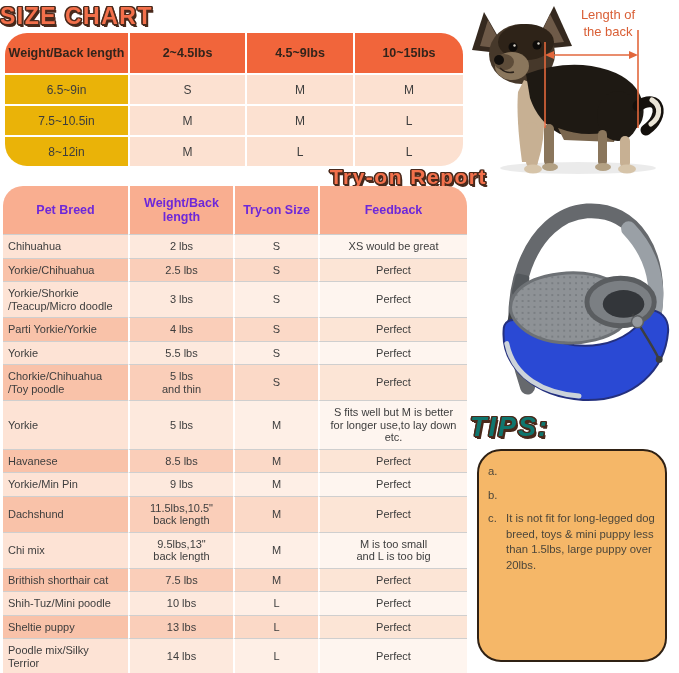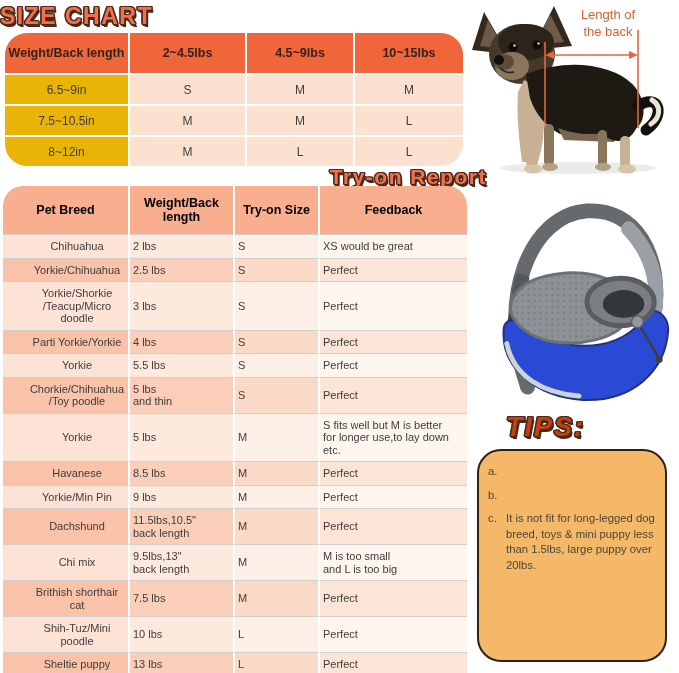--- a/index.html
+++ b/index.html
@@ -14,48 +14,48 @@
     text-shadow:
       -1.2px -1.2px 0 #4a2a1c, 1.2px -1.2px 0 #4a2a1c,
       -1.2px 1.2px 0 #4a2a1c, 1.2px 1.2px 0 #4a2a1c,
       0 -1.5px 0 #4a2a1c, 0 1.5px 0 #4a2a1c,
       -1.5px 0 0 #4a2a1c, 1.5px 0 0 #4a2a1c,
       2px 2.5px 0 #4a2a1c;
   }
   #size-chart-title{position:absolute;top:3px;left:0;width:472px;font-size:23px;}
   #tryon-title{position:absolute;top:165px;left:0;width:472px;text-align:right;font-size:21px;margin-left:15px;}
   #tips-title{
-    position:absolute;top:412px;left:506px;font-size:27px;font-style:italic;
-    letter-spacing:2px;color:#c2410c;
+    position:absolute;top:412px;left:470px;font-size:27px;font-style:italic;
+    letter-spacing:2px;color:#0f766e;
   }
 
   
   #size-chart-wrap{position:absolute;left:5px;top:33px;width:458px;border-radius:22px;overflow:hidden;}
   table{border-collapse:separate;border-spacing:0;width:100%;table-layout:fixed;border-radius:32px;}
   #size-chart-wrap th{
     background:#F1653B;height:38px;font-size:12.5px;font-weight:bold;color:#33241b;
   }
   #size-chart-wrap td{
     background:#FCE1D1;height:27px;text-align:center;font-size:12px;color:#3d3d3d;
     border-top:2px solid #fff;
   }
   #size-chart-wrap td.rowhead{background:#eab308;}
   #size-chart-wrap th + th, #size-chart-wrap td + td{border-left:2px solid #fff;}
 
   
   #tryon-wrap{position:absolute;left:3px;top:186px;width:464px;border-radius:20px 20px 0 0;overflow:hidden;}
   #tryon-wrap th{
-    background:#F9AE90;height:46px;font-size:12.5px;font-weight:bold;color:#000000;text-align:center;
+    background:#F9AE90;height:46px;font-size:12.5px;font-weight:bold;color:#6d28d9;text-align:center;
   }
   #tryon-wrap td{
-    padding:5px 3px;font-size:11px;line-height:12.5px;color:#3d3d3d;
+    padding:5px 3px;font-size:11px;line-height:12.5px;color:#3d3d3d;text-align:center;
     border-top:1.5px solid #cfcfcf;white-space:pre-line;
   }
   #tryon-wrap th + th, #tryon-wrap td + td{border-left:2px solid #fff;}
-  #tryon-wrap td.breed{text-align:center;padding-left:26px;}
+  #tryon-wrap td.breed{text-align:left;padding-left:5px;}
   #tryon-wrap tbody tr:nth-child(odd)  td:nth-child(1){background:#FDE3D5;}
   #tryon-wrap tbody tr:nth-child(odd)  td:nth-child(2){background:#FDE9DD;}
   #tryon-wrap tbody tr:nth-child(odd)  td:nth-child(3){background:#FEEFE6;}
   #tryon-wrap tbody tr:nth-child(odd)  td:nth-child(4){background:#FEF5EF;}
   #tryon-wrap tbody tr:nth-child(even) td:nth-child(1){background:#F9C2A9;}
   #tryon-wrap tbody tr:nth-child(even) td:nth-child(2){background:#FACEB9;}
   #tryon-wrap tbody tr:nth-child(even) td:nth-child(3){background:#FBD9C7;}
   #tryon-wrap tbody tr:nth-child(even) td:nth-child(4){background:#FCE5D6;}
 
   

